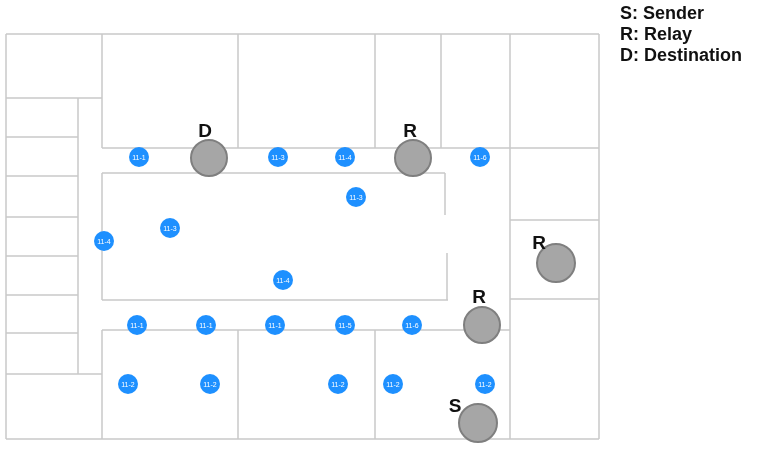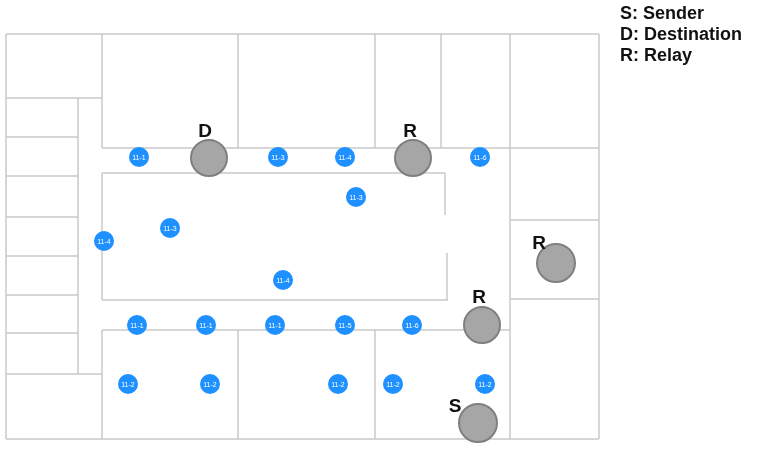--- a/index.html
+++ b/index.html
@@ -106,16 +106,16 @@
         <text x="338" y="386.5" fill="#FFFFFF" font-size="7" text-anchor="middle">11-2</text>
         <circle cx="393" cy="384" r="10" fill="#1E90FF"></circle>
         <text x="393" y="386.5" fill="#FFFFFF" font-size="7" text-anchor="middle">11-2</text>
         <circle cx="485" cy="384" r="10" fill="#1E90FF"></circle>
         <text x="485" y="386.5" fill="#FFFFFF" font-size="7" text-anchor="middle">11-2</text>
       </g>
   </svg>
 
   <div class="legend">
     <div>S: Sender</div>
+    <div>R: Relay</div>
     <div>D: Destination</div>
-    <div>R: Relay</div>
   </div>
 </div>
 
 </body></html>

